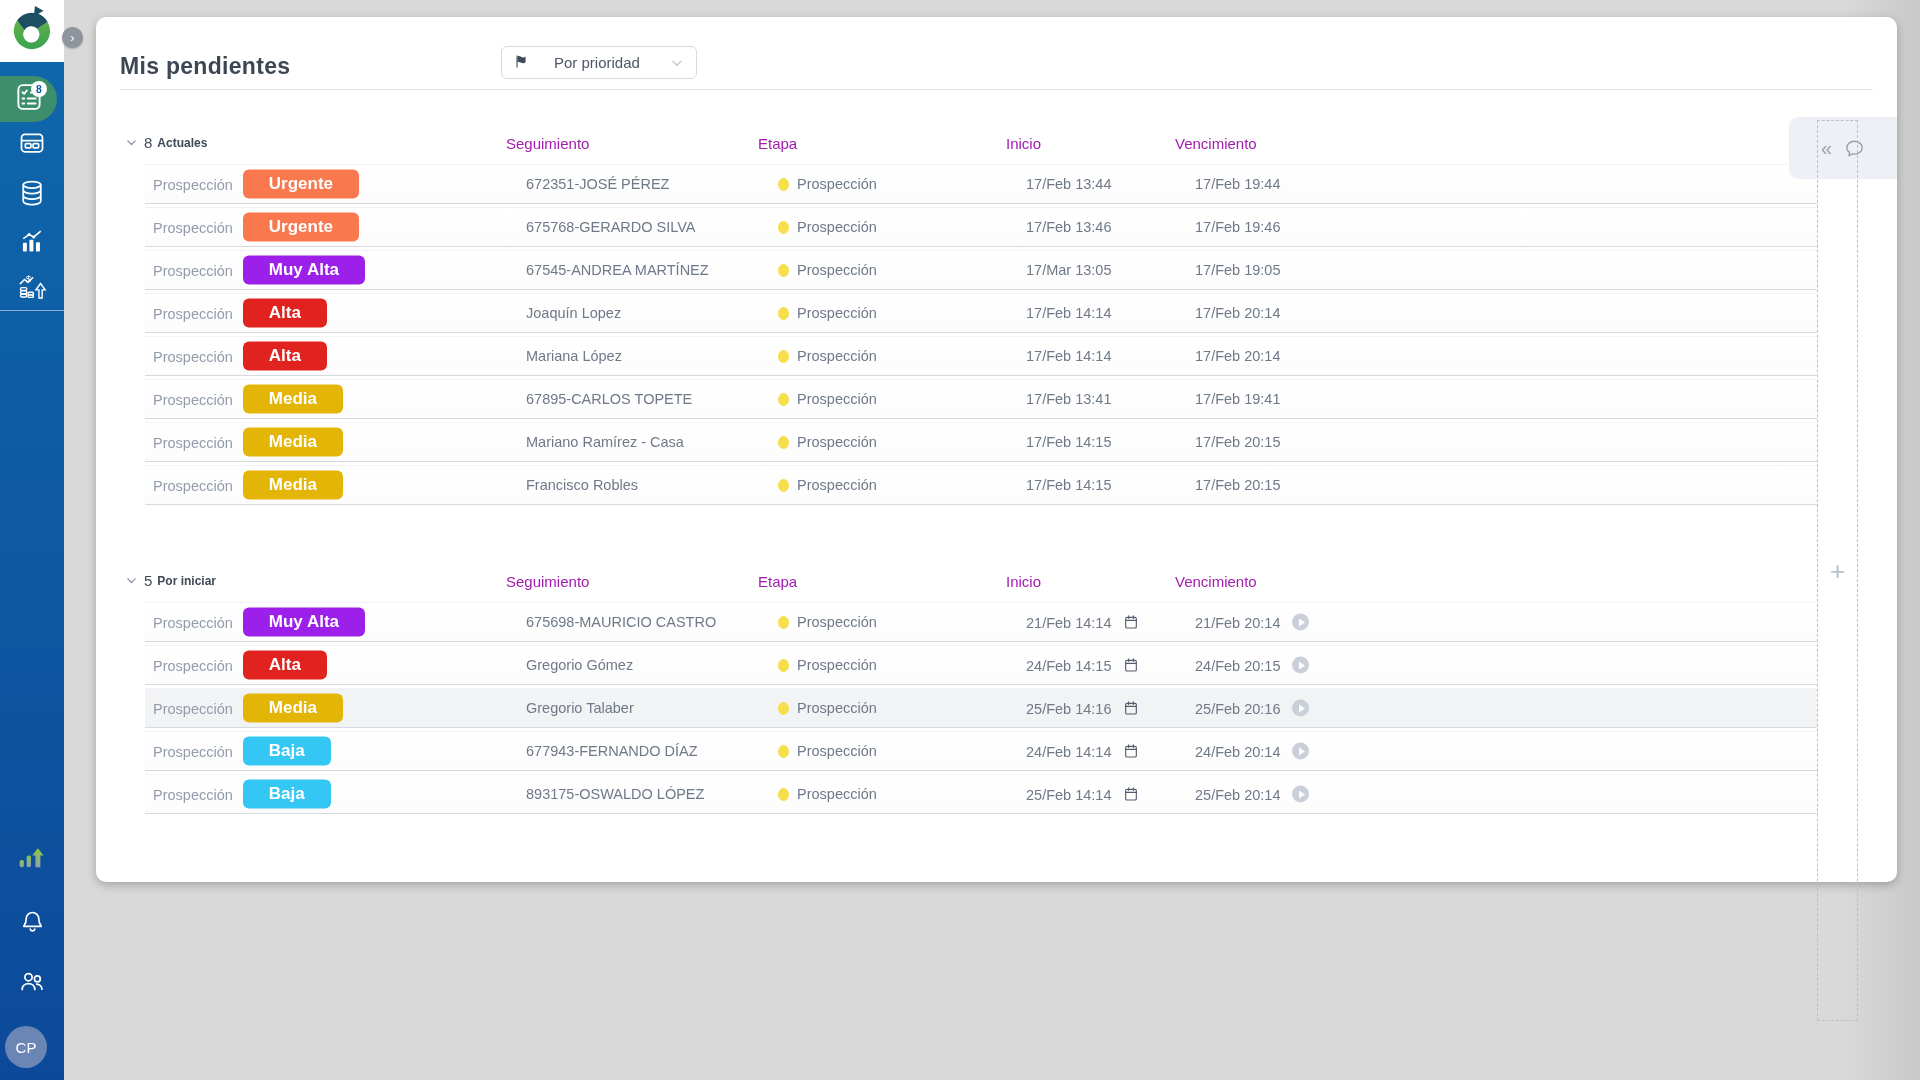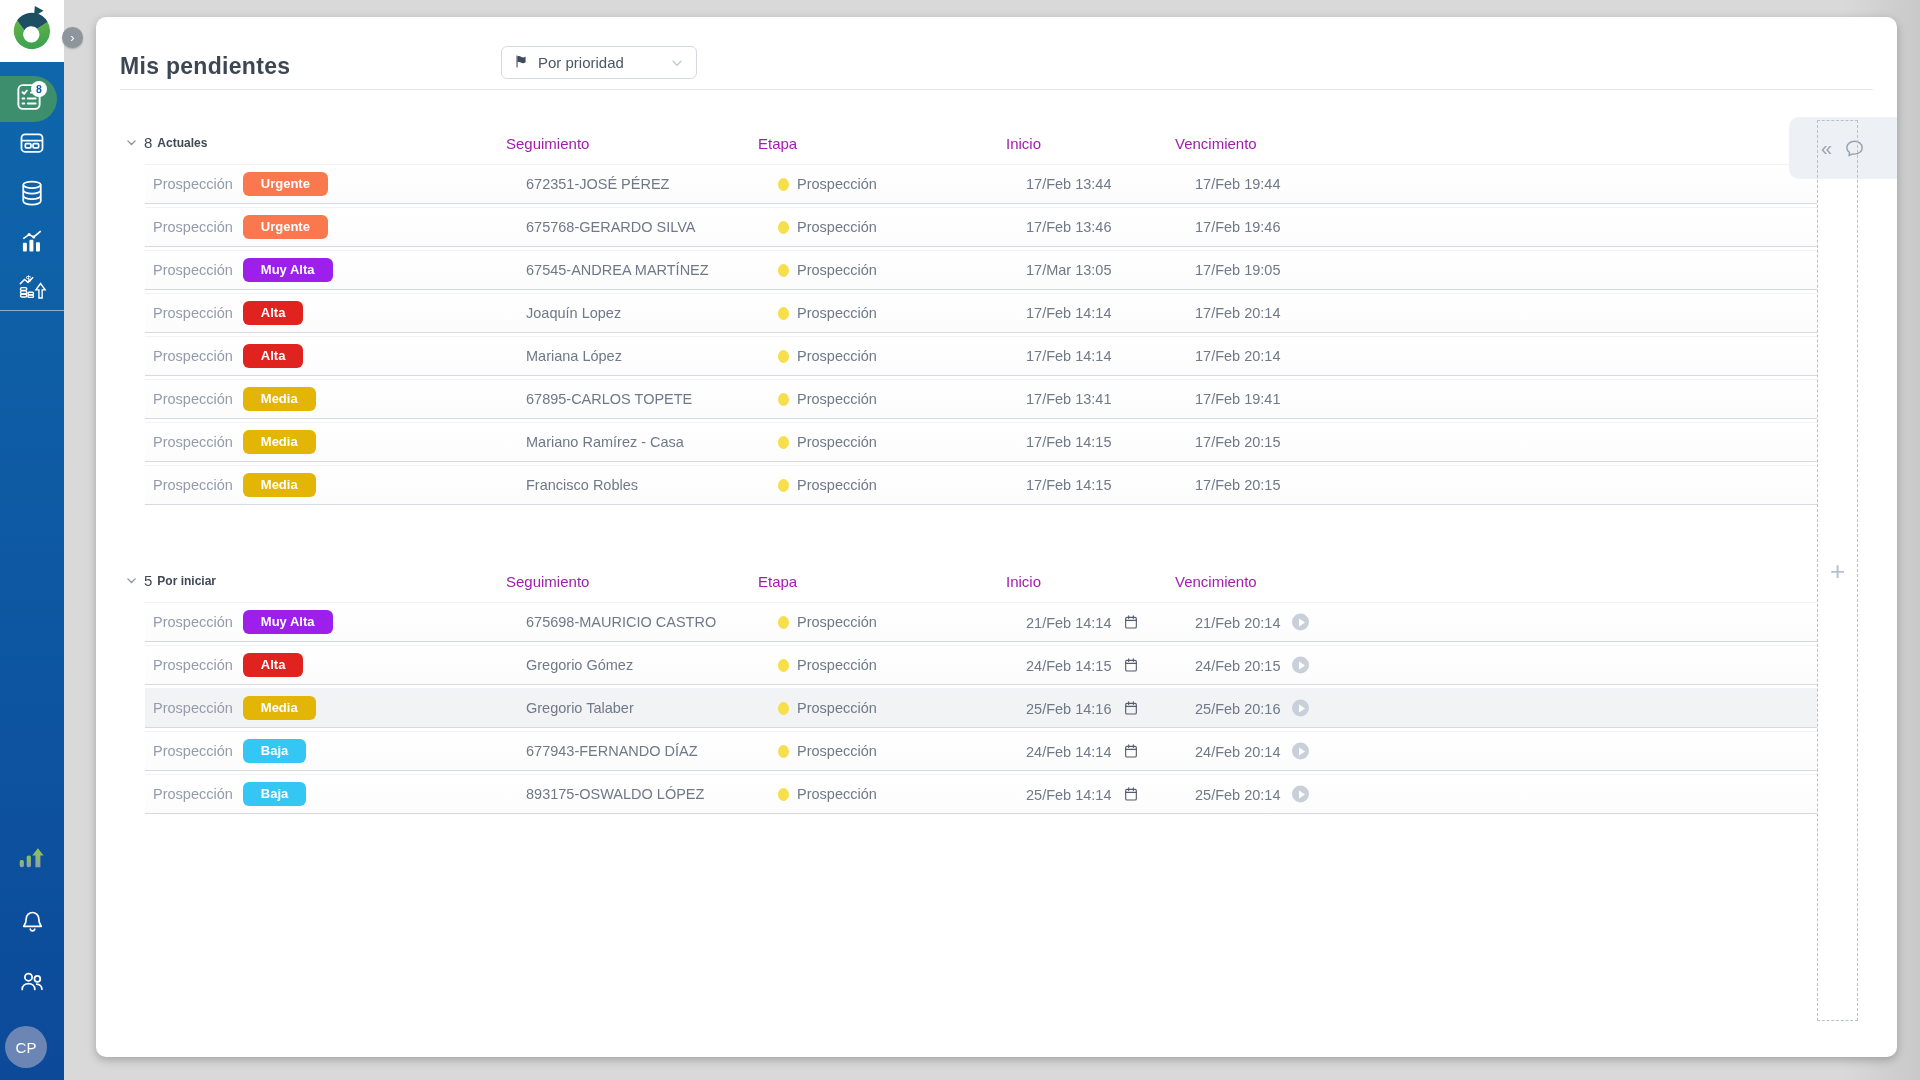--- a/index.html
+++ b/index.html
@@ -24,28 +24,28 @@
     display:flex; align-items:center; justify-content:center; }
   .nav-item { position:absolute; left:0; width:64px; height:38px; display:flex; align-items:center;
     justify-content:center; cursor:pointer; }
   .nav-board { top:126px; } .nav-db { top:176px; } .nav-chart { top:224px; } .nav-sales { top:270px; }
   .sidebar-divider { position:absolute; top:310px; left:0; width:64px; height:1px; background:rgba(255,255,255,.5); }
   .nav-growth { top:838px; } .nav-bell { top:904px; } .nav-people { top:964px; }
   .avatar { position:absolute; left:5px; top:1026px; width:42px; height:42px; border-radius:50%;
     background:#6b86b4; color:#fff; font-size:15px; display:flex; align-items:center; justify-content:center; cursor:pointer; }
 
   
-  .card { position:absolute; left:96px; top:17px; width:1801px; height:1040px; background:#fff;
+  .card { position:absolute; left:96px; top:17px; width:1801px; height:865px; background:#fff;
     border-radius:10px; box-shadow:0 3px 10px rgba(0,0,0,.25); }
   .page-title { position:absolute; left:24px; top:36px; font-size:23px; color:#3d4754; letter-spacing:.3px; }
   .header-divider { position:absolute; left:24px; top:72px; width:1753px; height:1px; background:#e3e6ea; }
 
   .filter-select { position:absolute; left:405px; top:29px; width:196px; height:33px;
     border:1px solid #d5dae1; border-radius:6px; background:#fff; display:flex; align-items:center;
-    padding:0 12px; gap:9px; color:#4d5766; font-size:15px; cursor:pointer; }
+    padding:0 12px; gap:25px; color:#4d5766; font-size:15px; cursor:pointer; }
   .filter-select .chev { margin-left:auto; display:flex; }
 
   .search-box { position:absolute; left:617px; top:28px; width:534px; height:35px;
     border:1px solid #c9ced6; border-radius:4px; background:#fff; display:flex; align-items:center;
     padding:0 10px; gap:9px; }
   .search-box input { border:none; outline:none; flex:1; font-size:15px; color:#4d5766;
     font-family:"Liberation Sans", sans-serif; background:transparent; }
   .search-box input::placeholder { color:#98a1ae; }
 
   
@@ -59,21 +59,21 @@
   .col-head { position:absolute; top:50%; transform:translateY(-50%); font-size:15px; color:#a21caf; }
   .col-seg { left:381px; } .col-etapa { left:633px; } .col-inicio { left:881px; } .col-venc { left:1050px; }
 
   .row { position:relative; height:40px; margin-bottom:3px;
     background:linear-gradient(180deg,#ffffff 0%, #fcfcfd 100%);
     border-top:1px solid #f2f3f6; border-bottom:1px solid #d6dae0; cursor:pointer;margin-left:20px; }
   .row.highlight { background:#f2f3f5; }
   .cell { position:absolute; top:50%; transform:translateY(-50%); font-size:14.5px; color:#6f7988;
     display:flex; align-items:center; white-space:nowrap; }
   .cell-type { left:8px; color:#939cab; }
-  .badge { margin-left:10px; padding:4px 18px 5px; border-radius:6px; color:#fff; font-size:13px; font-weight:bold; }
+  .badge { margin-left:10px; padding:4px 26px 5px; border-radius:6px; color:#fff; font-size:17px; font-weight:bold; }
   .cell-seg { left:381px; }
   .cell-etapa { left:633px; gap:8px; }
   .dot { width:11px; height:13px; border-radius:50%; flex:none; }
   .cell-inicio { left:881px; gap:12px; }
   .cell-venc { left:1050px; gap:12px; }
   .row-icon { display:flex; align-items:center; }
   .play-btn { width:17px; height:17px; border-radius:50%; background:#c9d0da;
     display:flex; align-items:center; justify-content:center; }
   .play-btn i { display:block; width:0; height:0; border-style:solid; border-width:4px 0 4px 6px;
     border-color:transparent transparent transparent #fff; margin-left:2px; }

